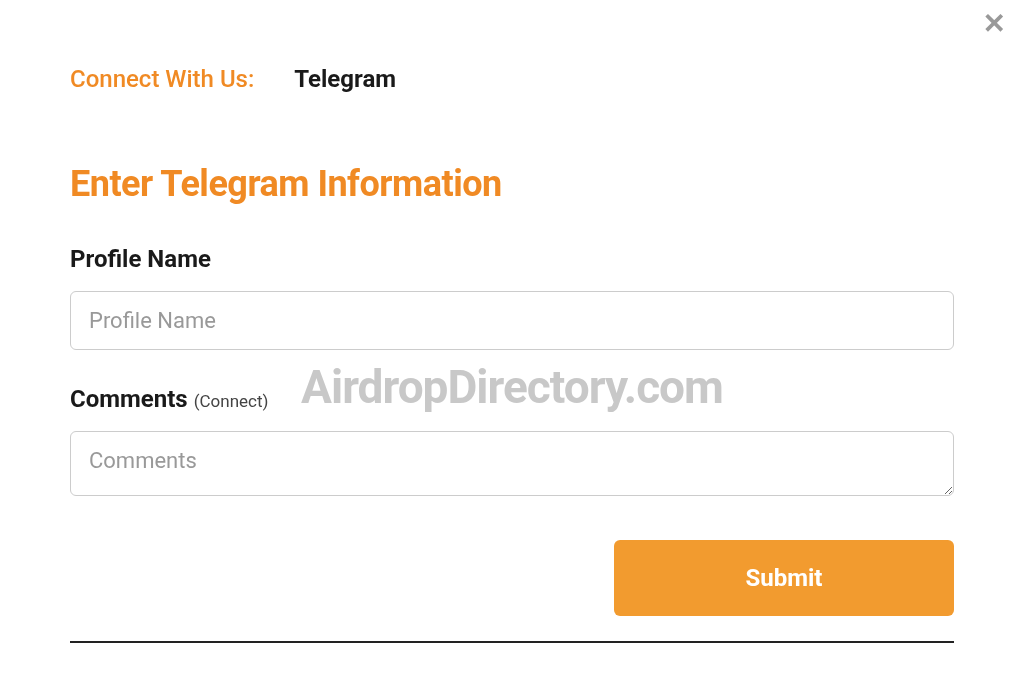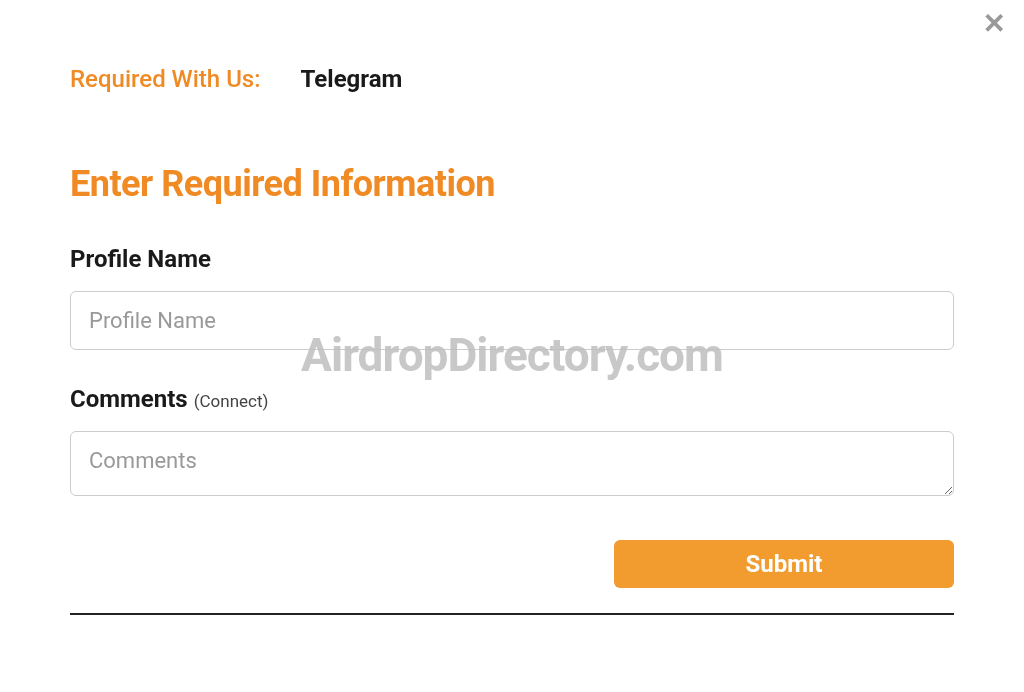--- a/index.html
+++ b/index.html
@@ -108,56 +108,56 @@
       padding: 10px 20px;
     }
     .submit-btn {
       background: #f29b2f;
       border: none;
       color: #ffffff;
       font-size: 24px;
       font-weight: 700;
       cursor: pointer;
       font-family: inherit;
-      padding: 10px 0;
+      padding: 24px 0;
       width: 340px;
       border-radius: 6px;
     }
     .divider {
       border: none;
       border-top: 2px solid #222;
       margin-top: 5px;
     }
     .watermark {
       position: absolute;
-      top: 328px;
+      top: 360px;
       left: 50%;
       transform: translateX(-50%);
       font-size: 46px;
       font-weight: 700;
       color: #bfbfbf;
       opacity: 0.85;
       pointer-events: none;
       white-space: nowrap;
       letter-spacing: -1px;
     }
   </style>
 </head>
 <body>
 
 <div class="close-btn">✕</div>
 
 <div class="container">
 
   <div class="connect-row">
-    <span class="connect-label">Required With Us:</span>
+    <span class="connect-label">Connect With Us:</span>
     <span class="connect-link">Telegram</span>
   </div>
 
-  <h2 class="section-heading">Enter Required Information</h2>
+  <h2 class="section-heading">Enter Telegram Information</h2>
 
   <label class="field-label">Profile Name</label>
   <input type="text" class="text-input" placeholder="Profile Name" style="">
 
   <label class="field-label">
     <span>Comments</span>
     <span class="optional">(Connect)</span>
   </label>
   <textarea class="textarea-input" placeholder="Comments" style=""></textarea>
 

